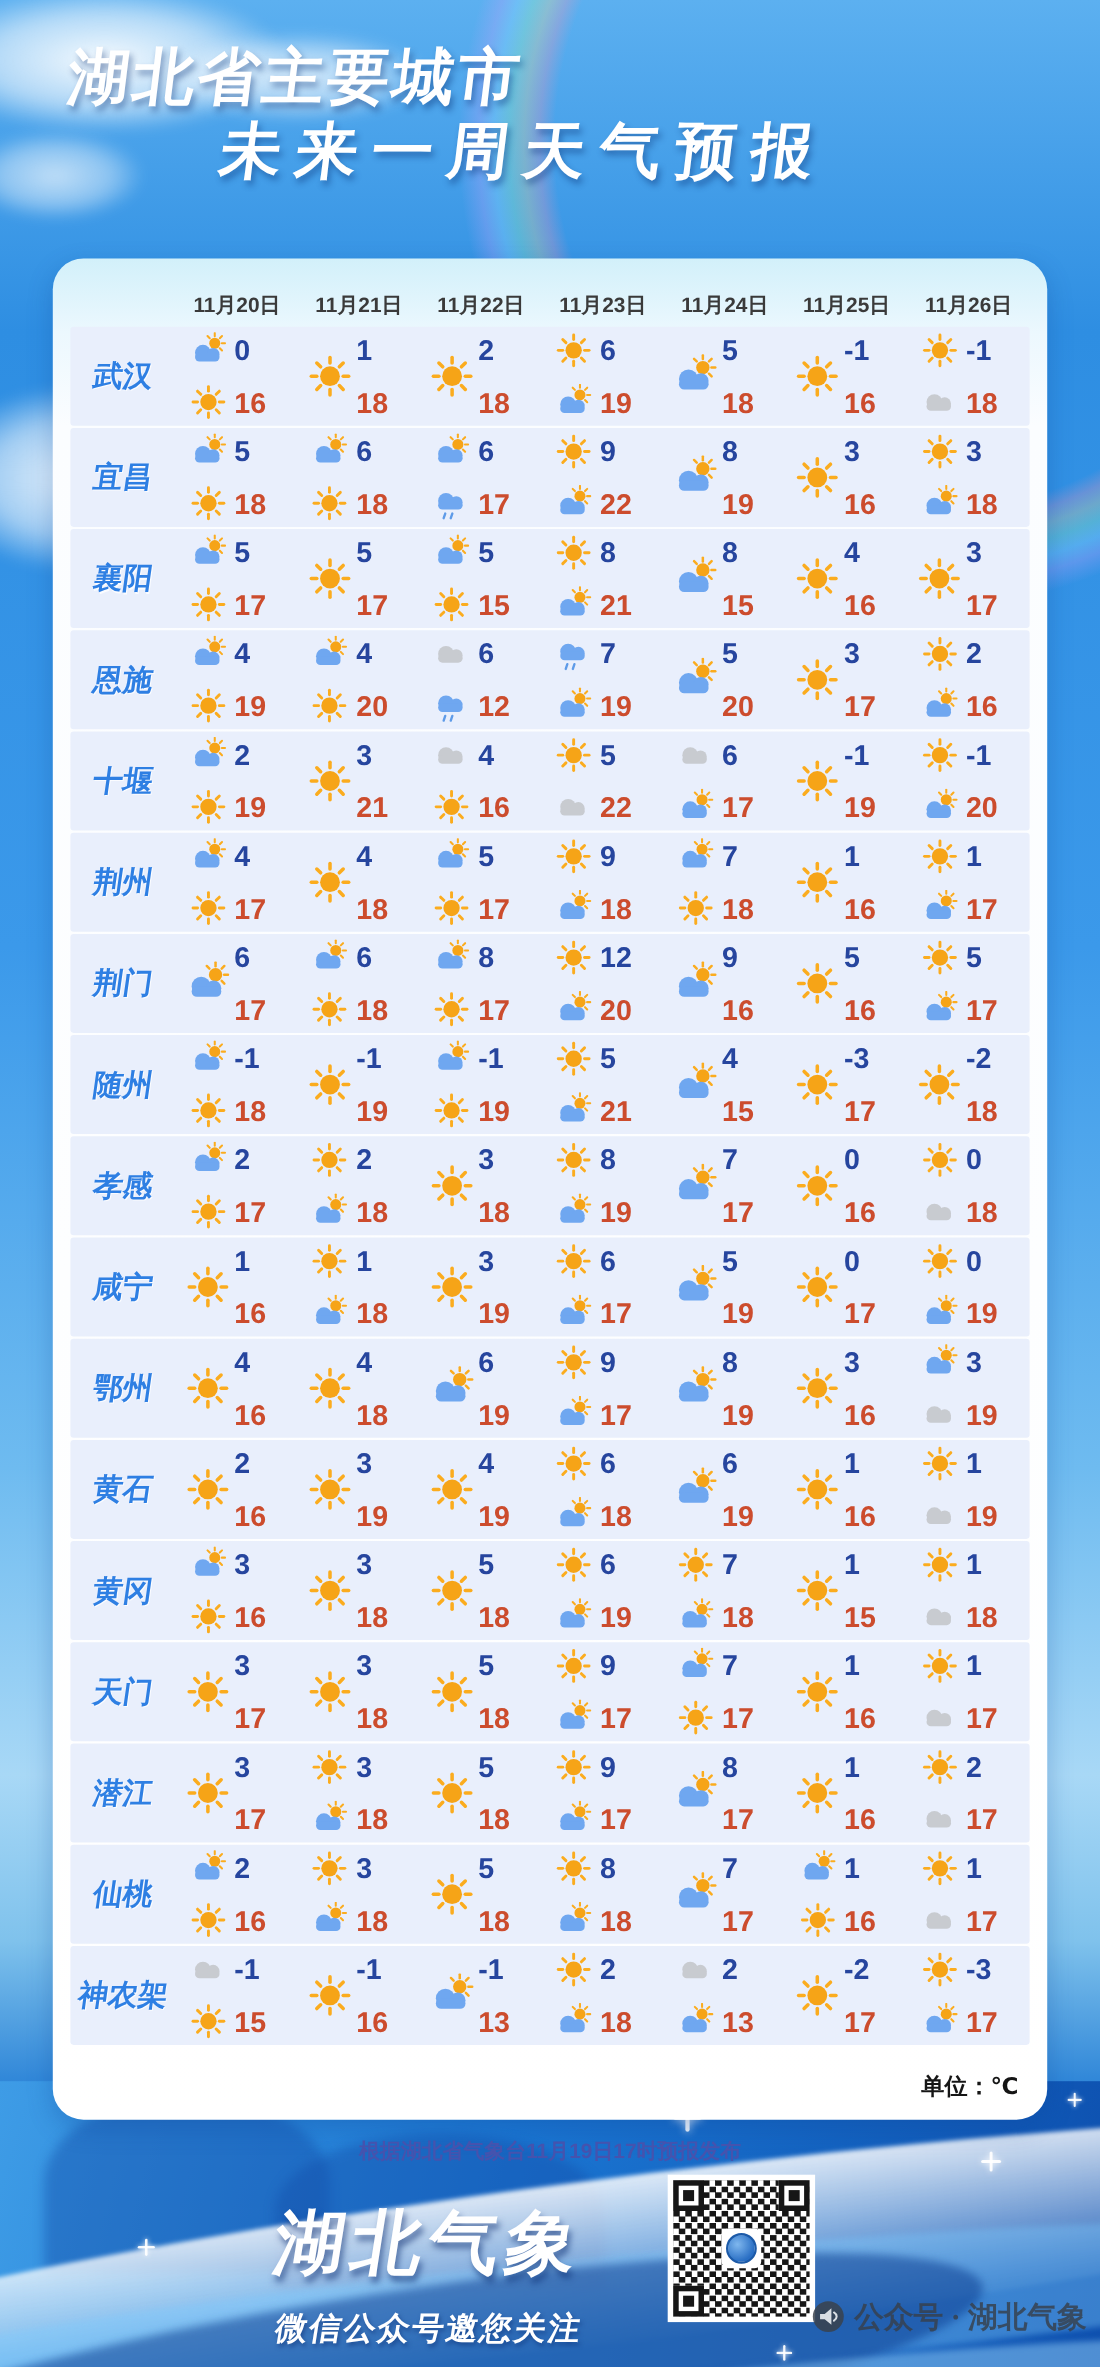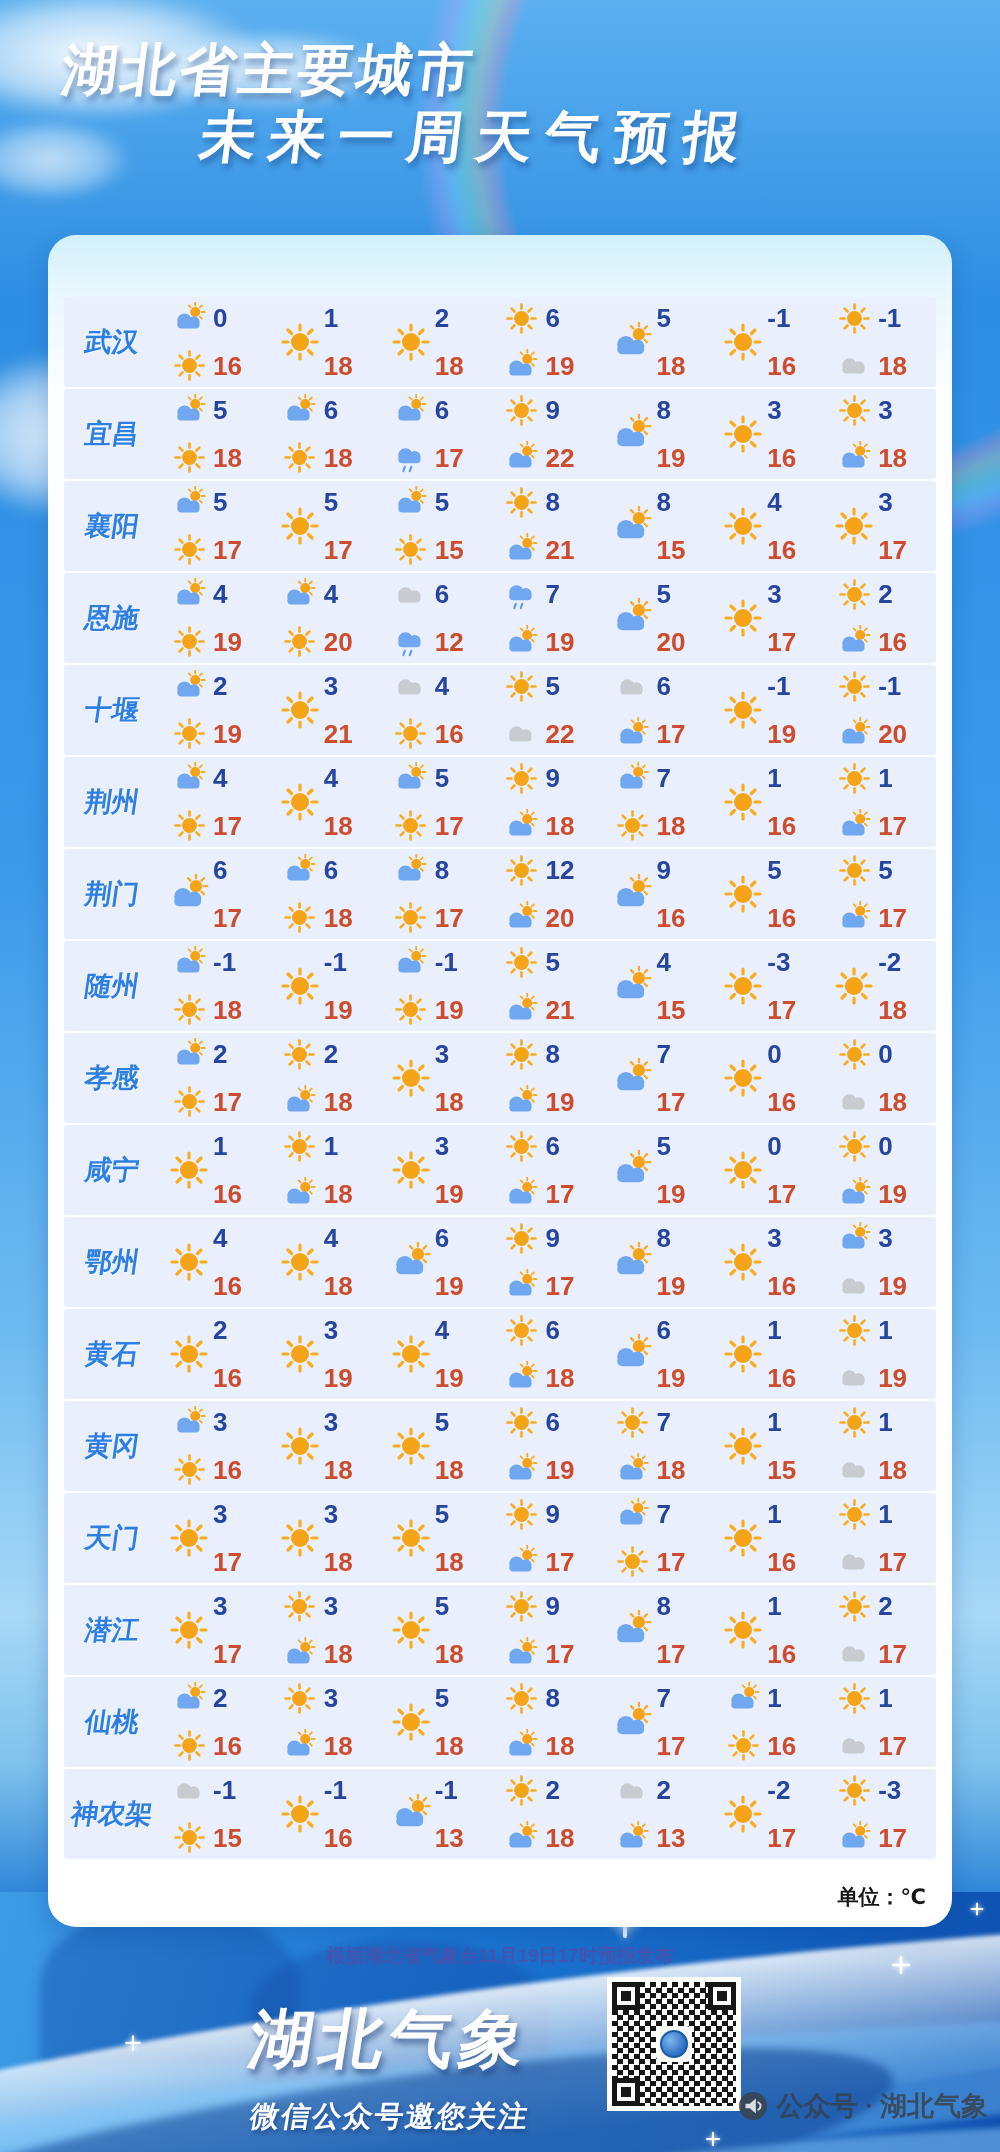--- a/index.html
+++ b/index.html
@@ -96,20 +96,30 @@
 <div class="spark" style="left:612px;top:1912px;"></div>
 <div class="spark" style="left:888px;top:1952px;transform:scale(.7);"></div>
 <div class="spark" style="left:964px;top:1896px;transform:scale(.5);"></div>
 <div class="spark" style="left:120px;top:2030px;transform:scale(.6);"></div>
 <div class="spark" style="left:700px;top:2126px;transform:scale(.55);"></div>
 
 <div class="title-line title-1">湖北省主要城市</div>
 <div class="title-line title-2">未来一周天气预报</div>
 
 <div class="panel">
+  <div class="dates-row" id="dates-row">
+      <div></div>
+      <div class="date">11月20日</div>
+      <div class="date">11月21日</div>
+      <div class="date">11月22日</div>
+      <div class="date">11月23日</div>
+      <div class="date">11月24日</div>
+      <div class="date">11月25日</div>
+      <div class="date">11月26日</div>
+    </div>
   <div class="rows" id="rows">
       <div class="trow">
      <div class="city">武汉</div>
      <div class="cell">
           <div class="icon-col">
             <span class="wicon" style="width:33px;height:33px">
               <svg viewBox="0 0 46 42">
                 <line x1="24.6" y1="5.6" x2="21.8" y2="2.8" stroke="#fbac1e" stroke-width="2.6" stroke-linecap="round"></line>
                 <line x1="31.0" y1="3.0" x2="31.0" y2="-1.0" stroke="#fbac1e" stroke-width="2.6" stroke-linecap="round"></line>
                 <line x1="37.4" y1="5.6" x2="40.2" y2="2.8" stroke="#fbac1e" stroke-width="2.6" stroke-linecap="round"></line>

